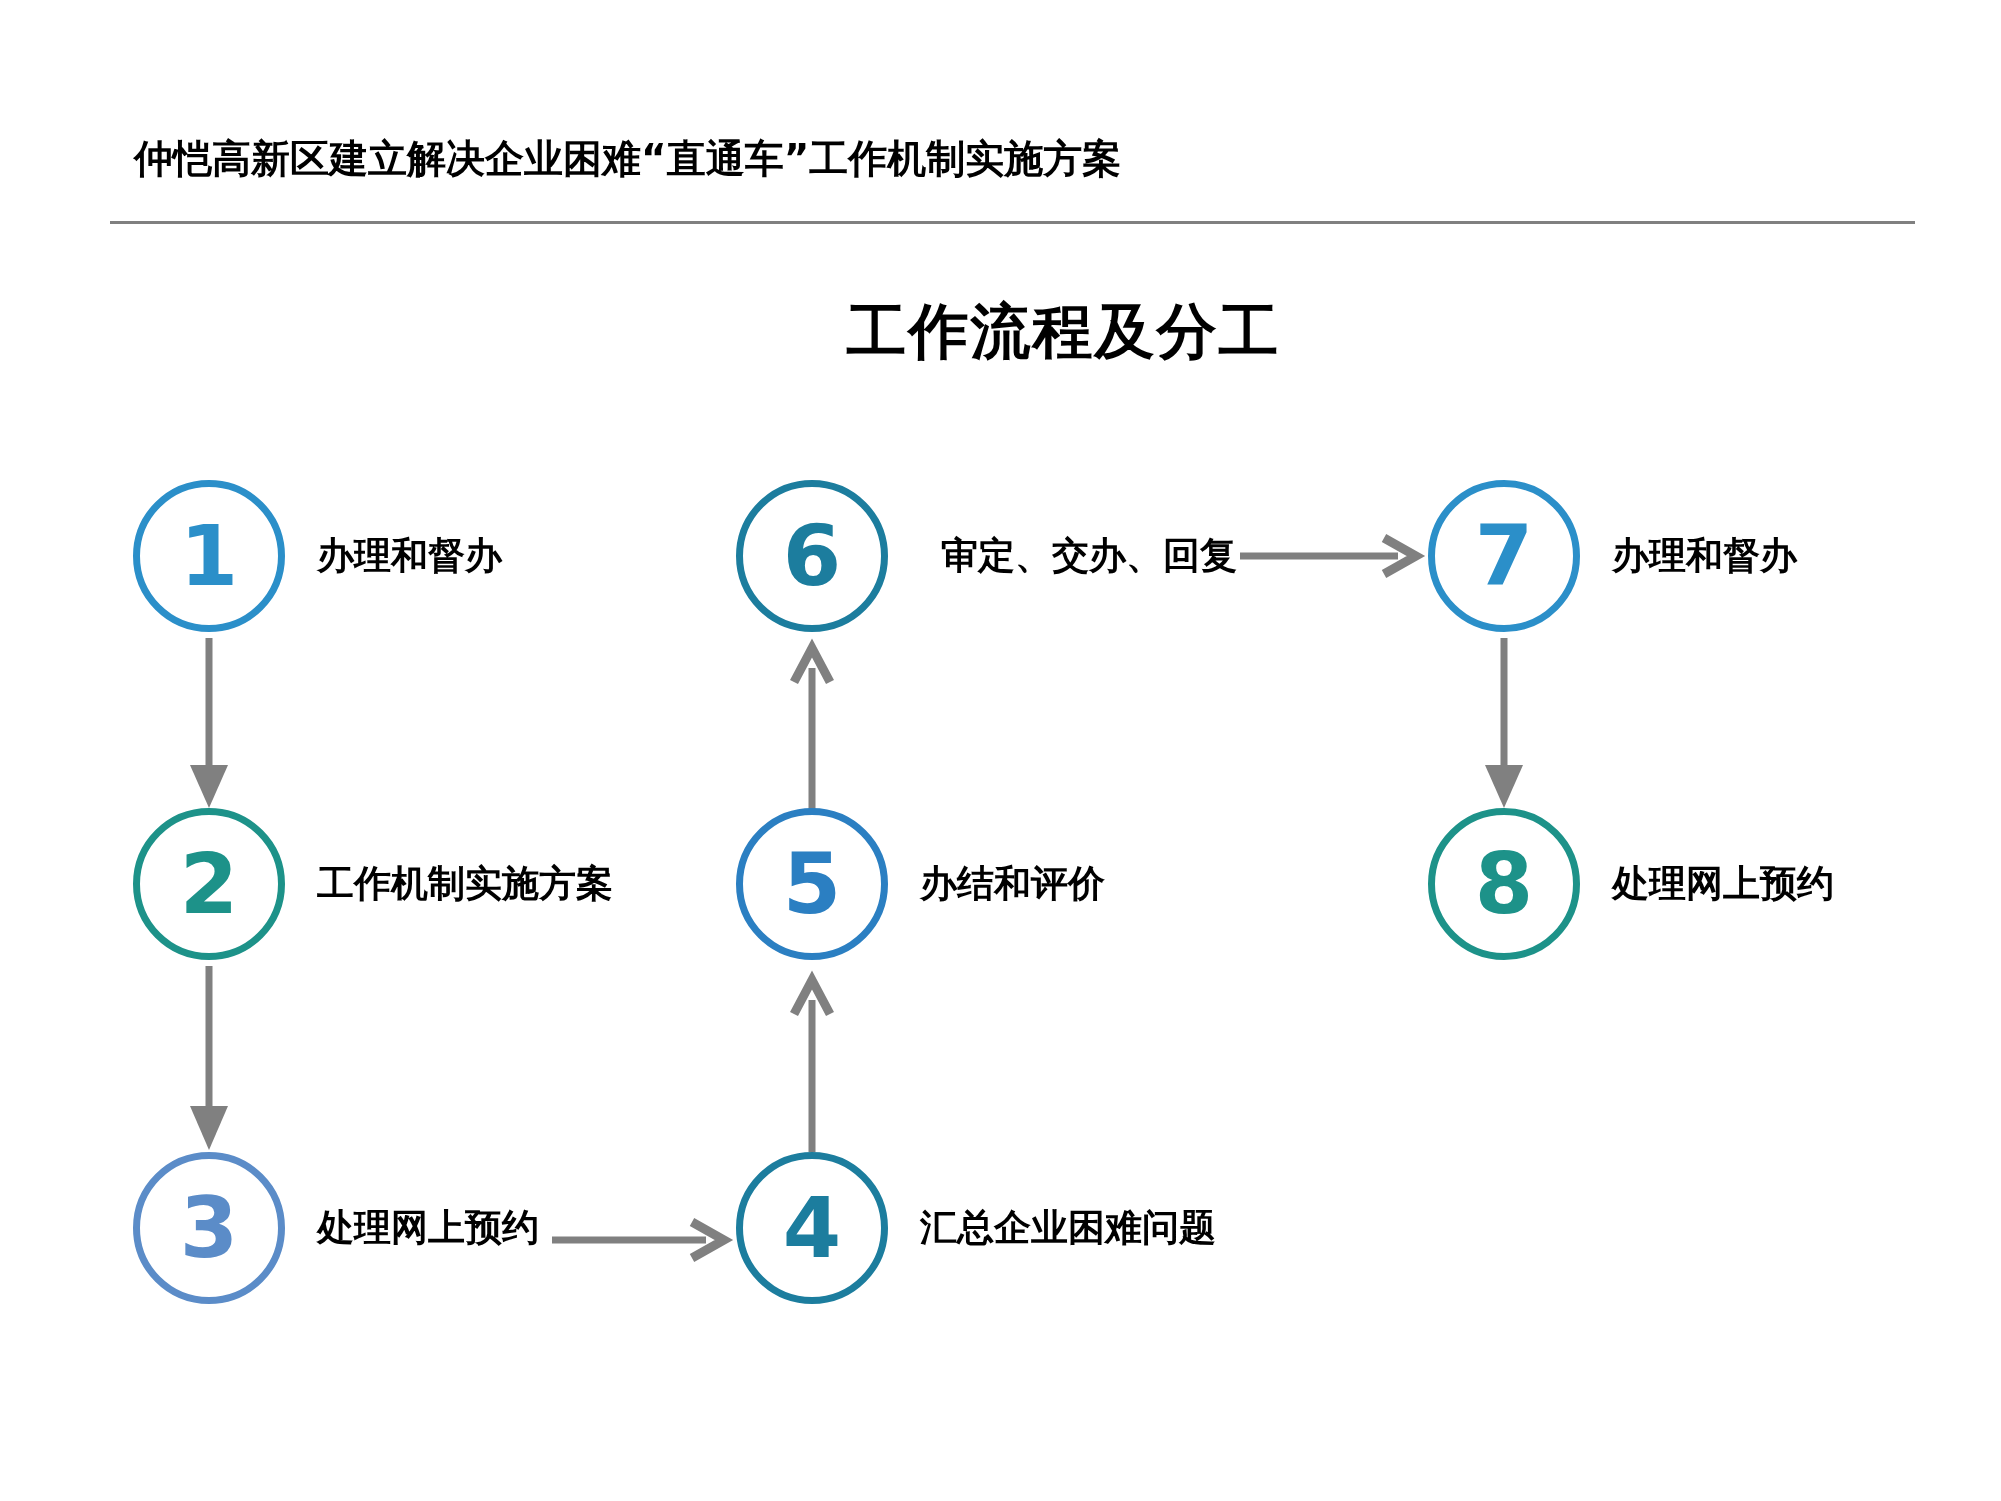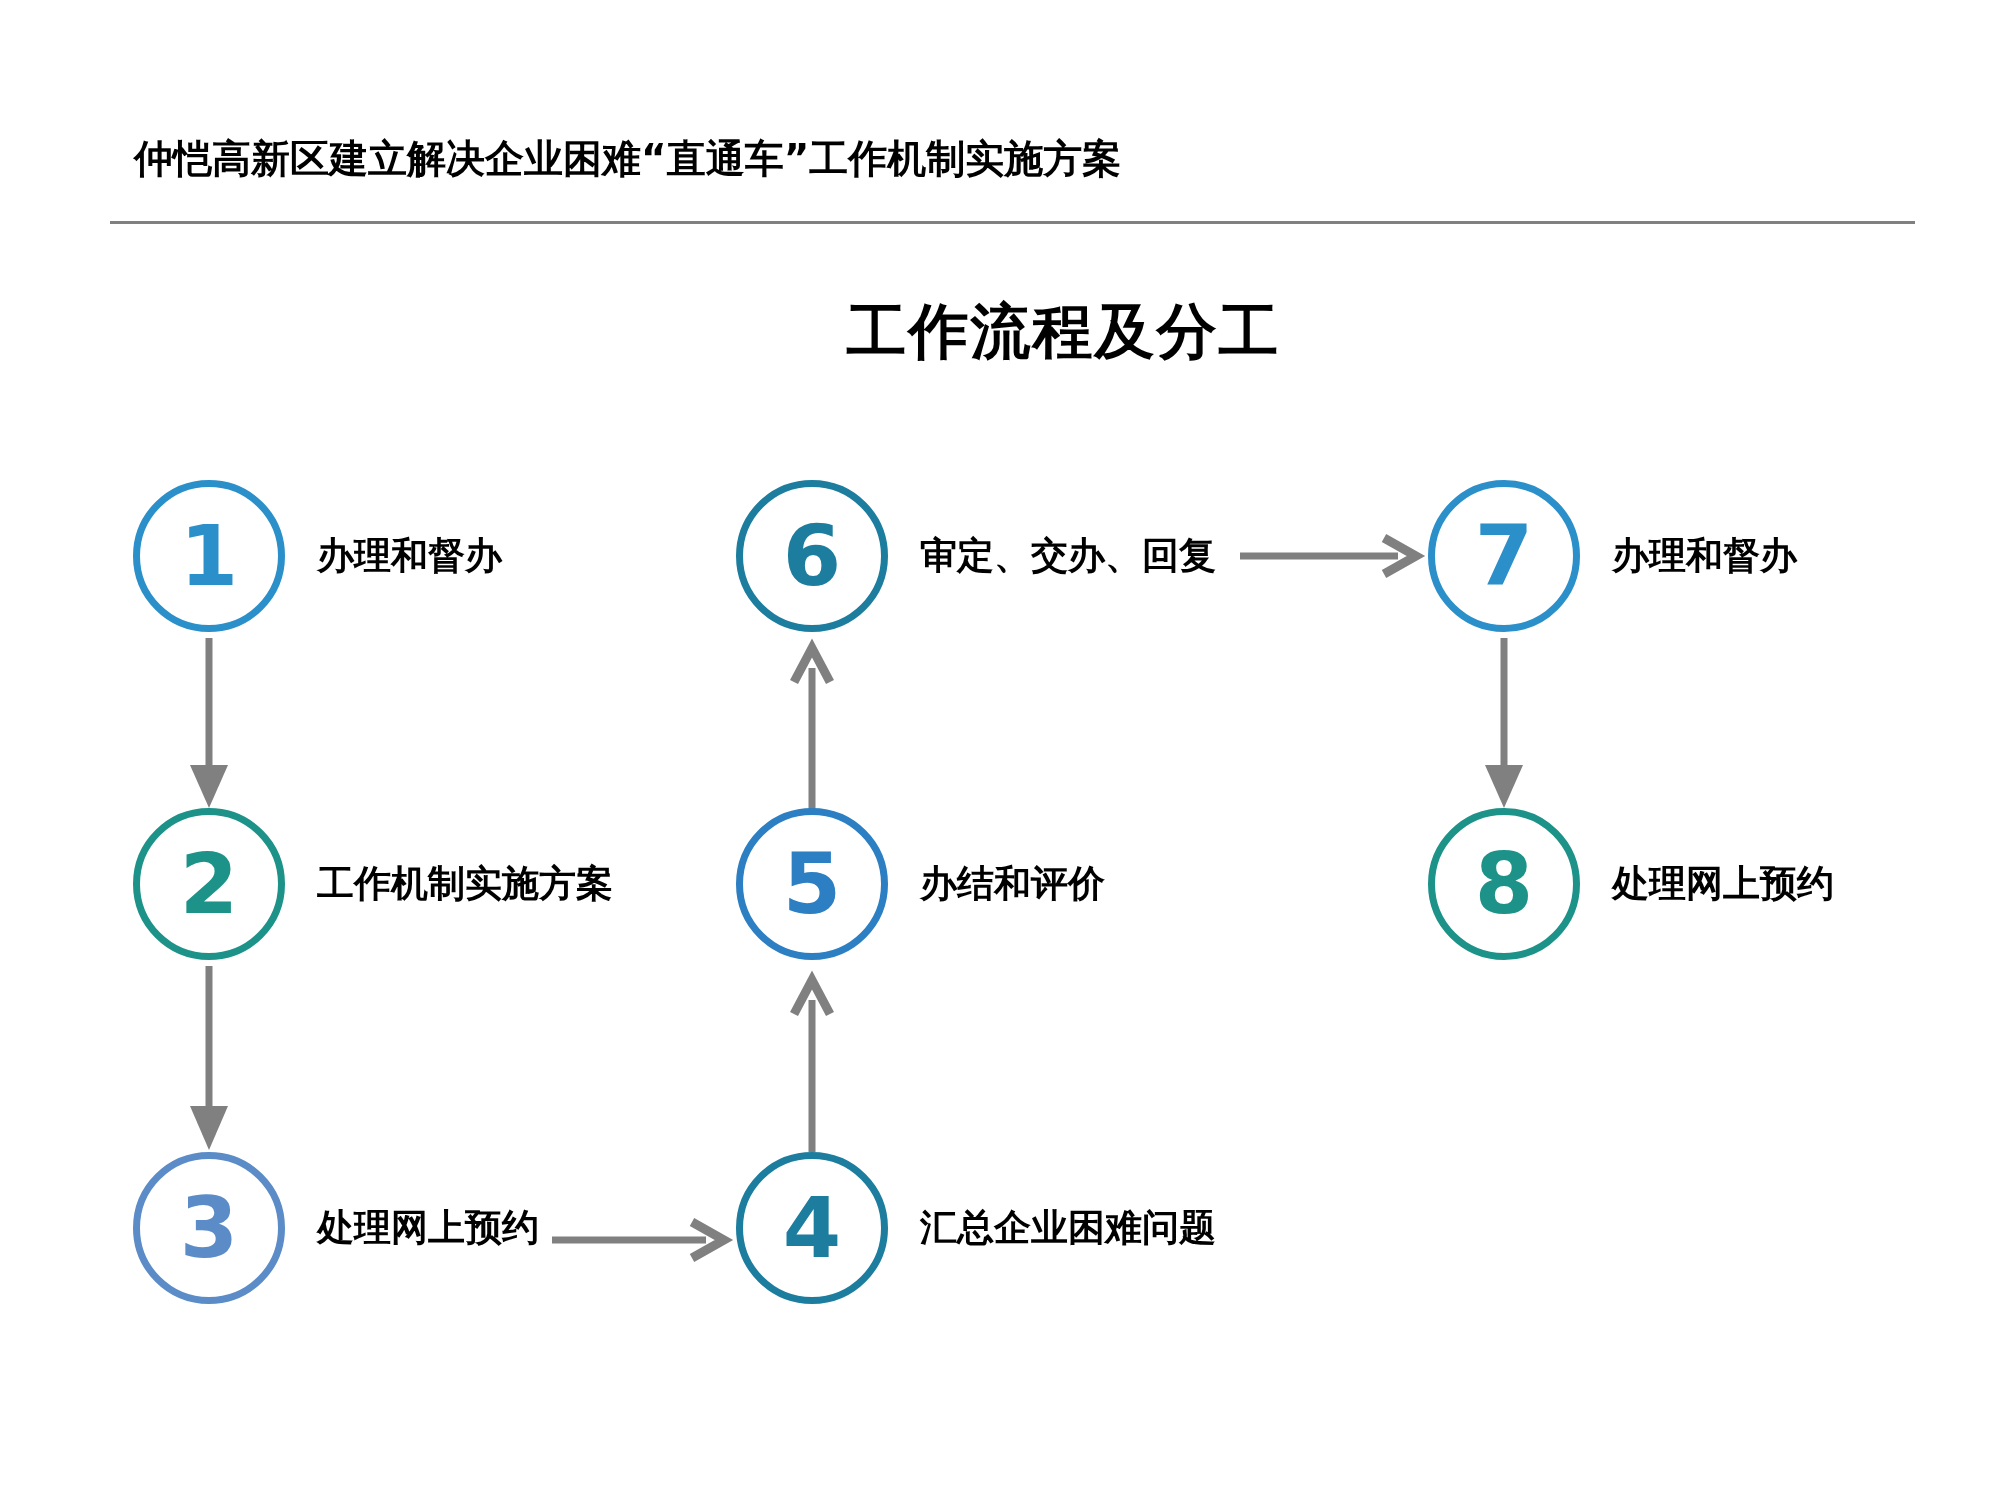--- a/index.html
+++ b/index.html
@@ -96,21 +96,21 @@
     position: absolute;
     left: 108px;
     top: 50%;
     transform: translateY(-50%);
     font-size: 37px;
     font-weight: bold;
     color: #000000;
     white-space: nowrap;
     line-height: 1.55;
   }
-  .node-label .l2 { display: block; }
+  .node-label .l2 { display: block; margin-left: 21px; }
 
   
 
   
   .arrow-v, .arrow-h {
     position: absolute;
   }
   .arrow-v svg, .arrow-h svg { display: block; }
 </style>
 </head>

